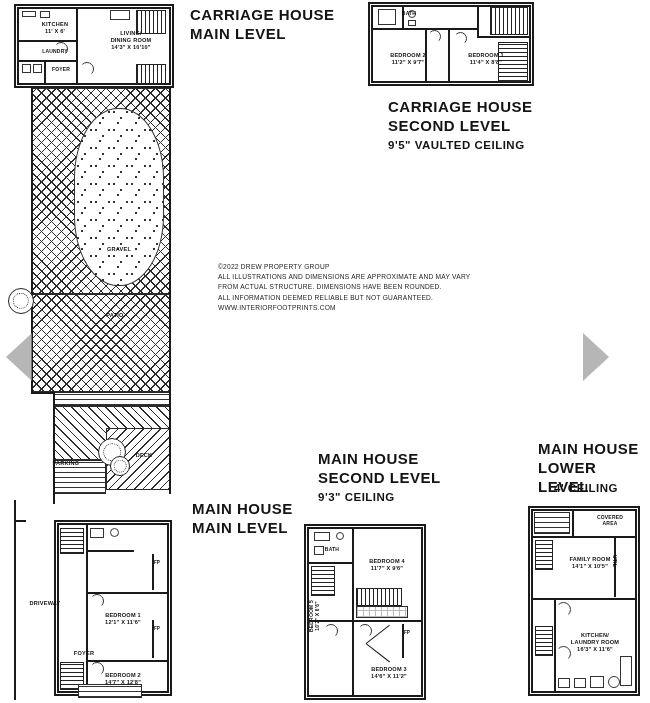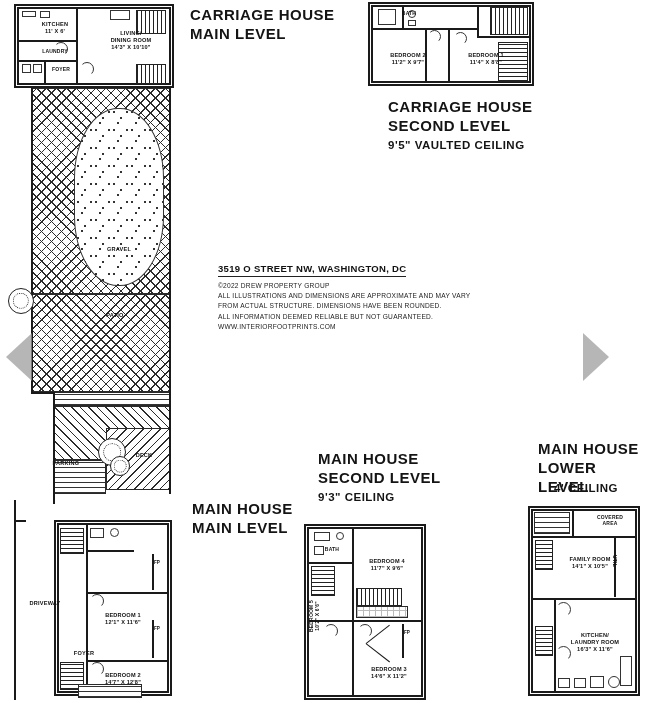--- a/index.html
+++ b/index.html
@@ -386,21 +386,20 @@
     <div class="abs room" style="left:34px; top:50px; width:56px;"><span>FAMILY ROOM</span><br><span>14'1" X 10'5"</span></div>
     <div class="abs room" style="left:36px; top:126px; width:62px;"><span>KITCHEN/
 LAUNDRY ROOM</span><br><span>16'3" X 11'6"</span></div>
     <div class="abs room sm" style="left:90px; top:48px; width:14px; transform:rotate(90deg); transform-origin:left top;">UTIL</div>
   </div>
   <div class="abs ttl t18" style="left:538px; top:440px;">MAIN HOUSE
 LOWER LEVEL</div>
   <div class="abs ttl t13" style="left:554px; top:481px;">4' CEILING</div>
 
   <div class="abs" id="address-block">
-    <div id="address-line">3519 O STREET NW, WASHINGTON, DC</div>
     <div id="legal-copy">©2022 DREW PROPERTY GROUP
 ALL ILLUSTRATIONS AND DIMENSIONS ARE APPROXIMATE AND MAY VARY
 FROM ACTUAL STRUCTURE. DIMENSIONS HAVE BEEN ROUNDED.
 ALL INFORMATION DEEMED RELIABLE BUT NOT GUARANTEED.
 WWW.INTERIORFOOTPRINTS.COM</div>
   </div>
 
   <div class="nav-arrow" id="prev-arrow"></div>
   <div class="nav-arrow" id="next-arrow"></div>
 

